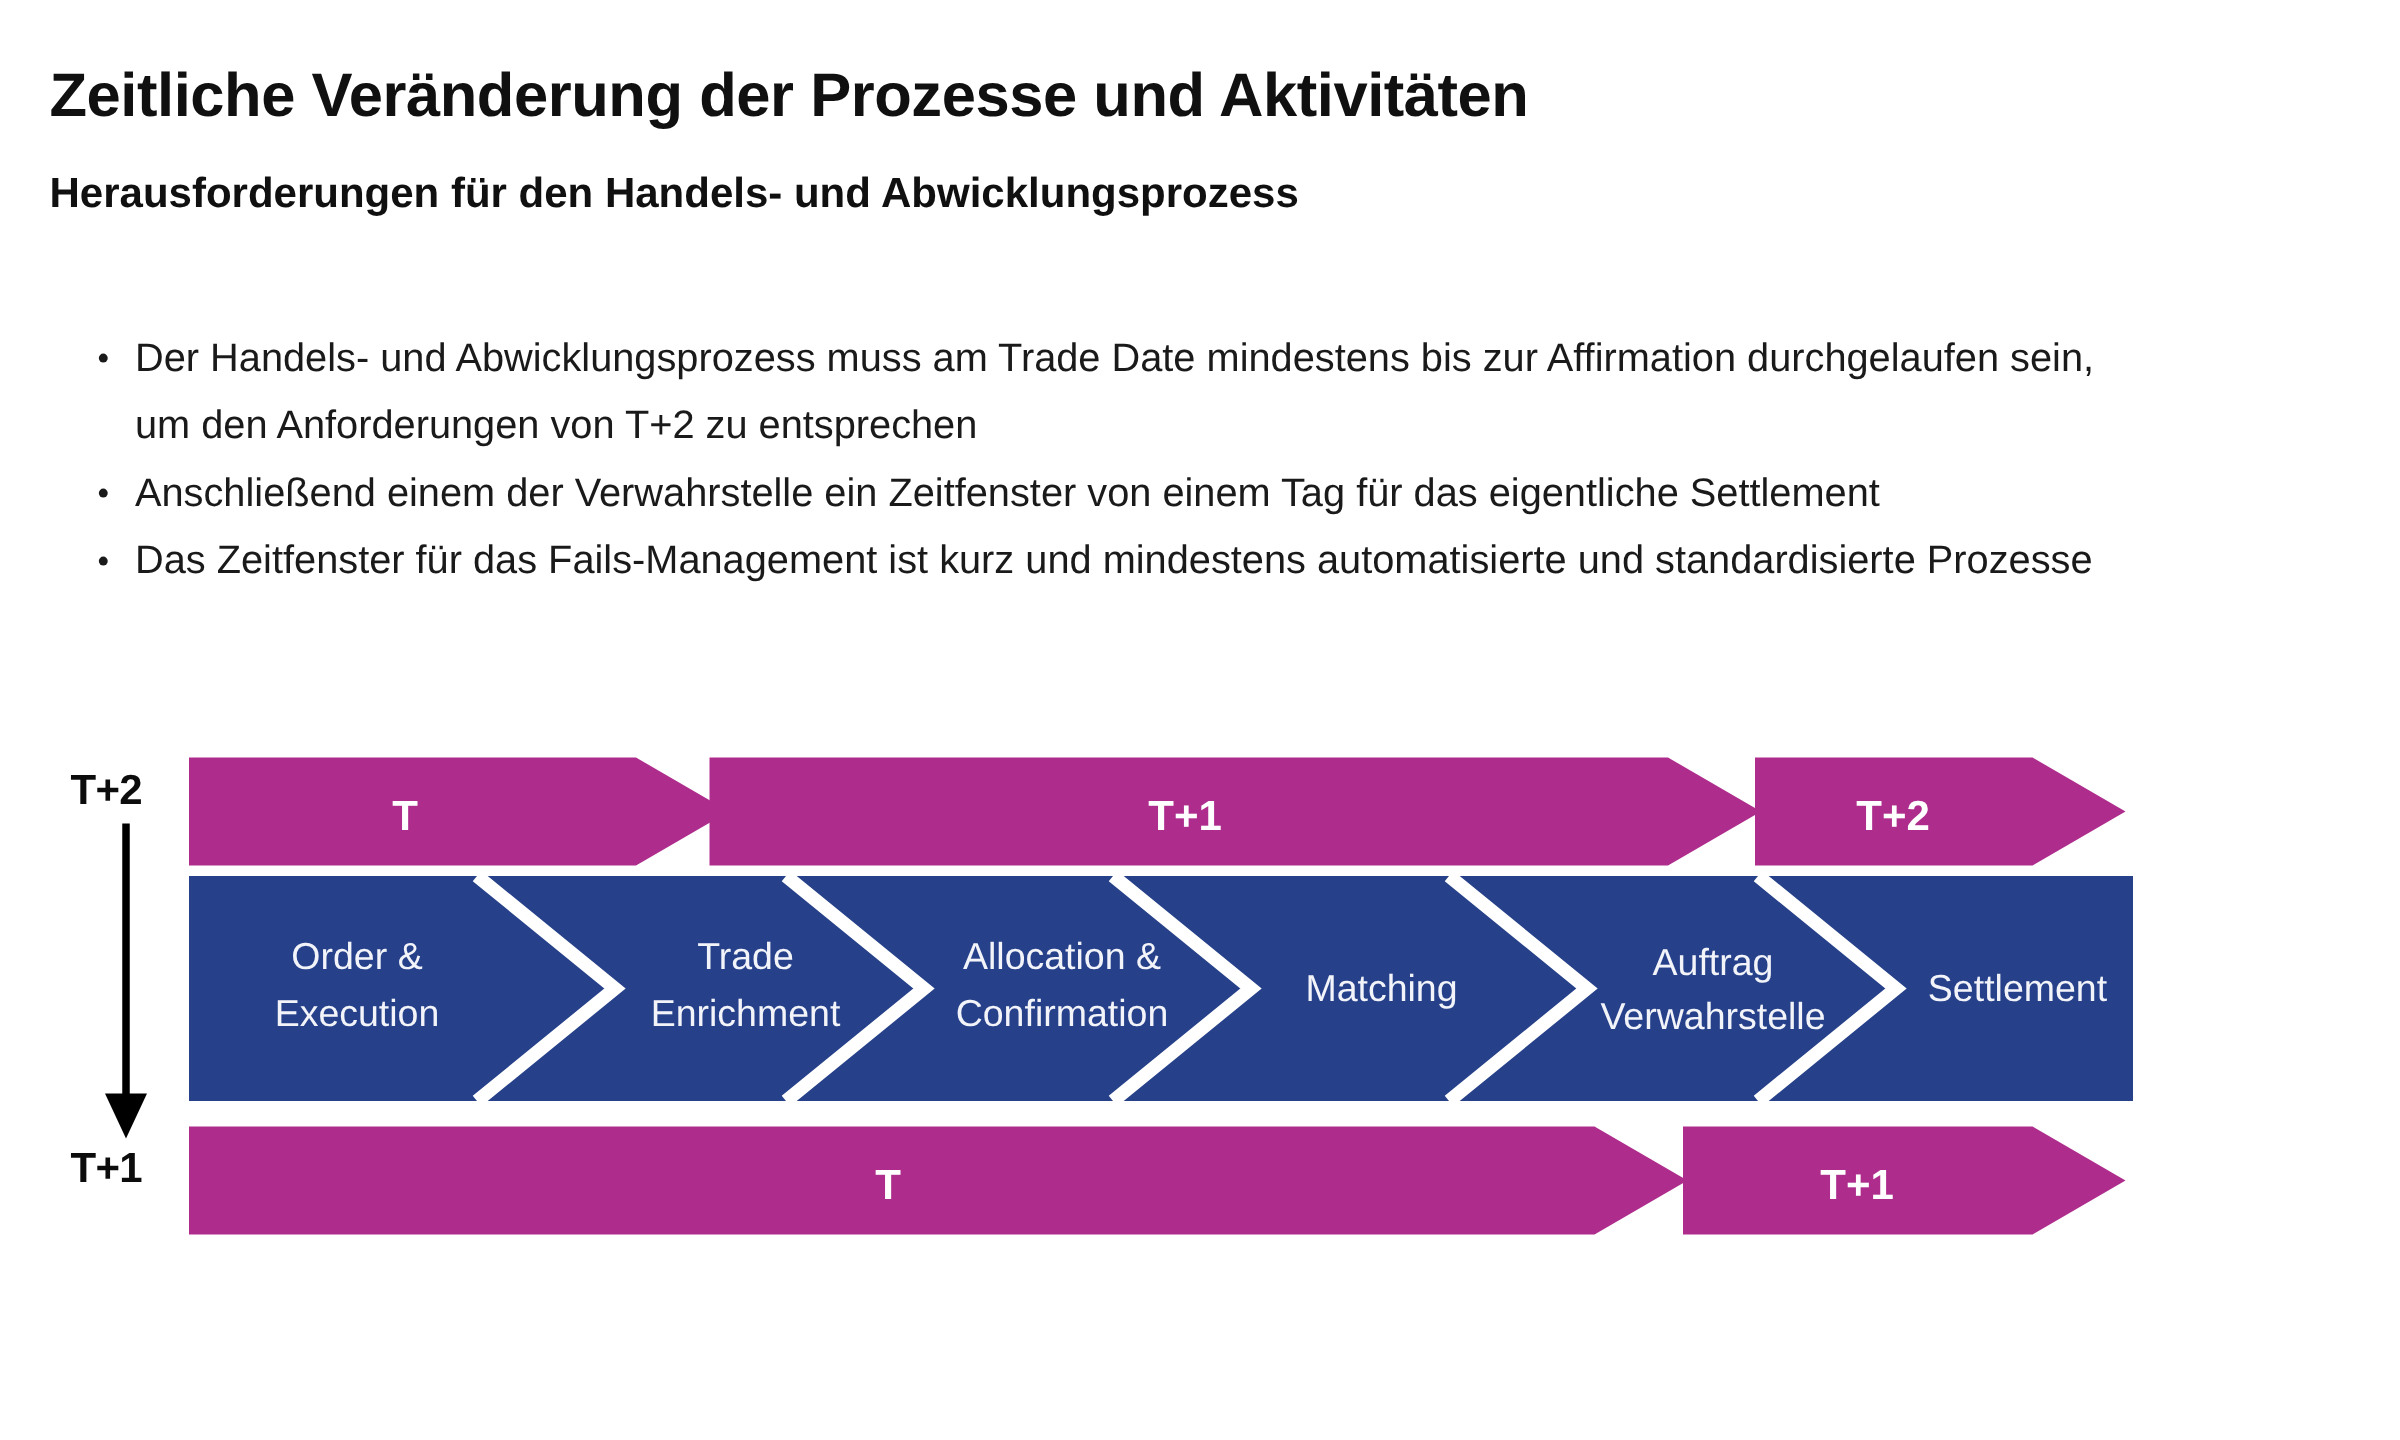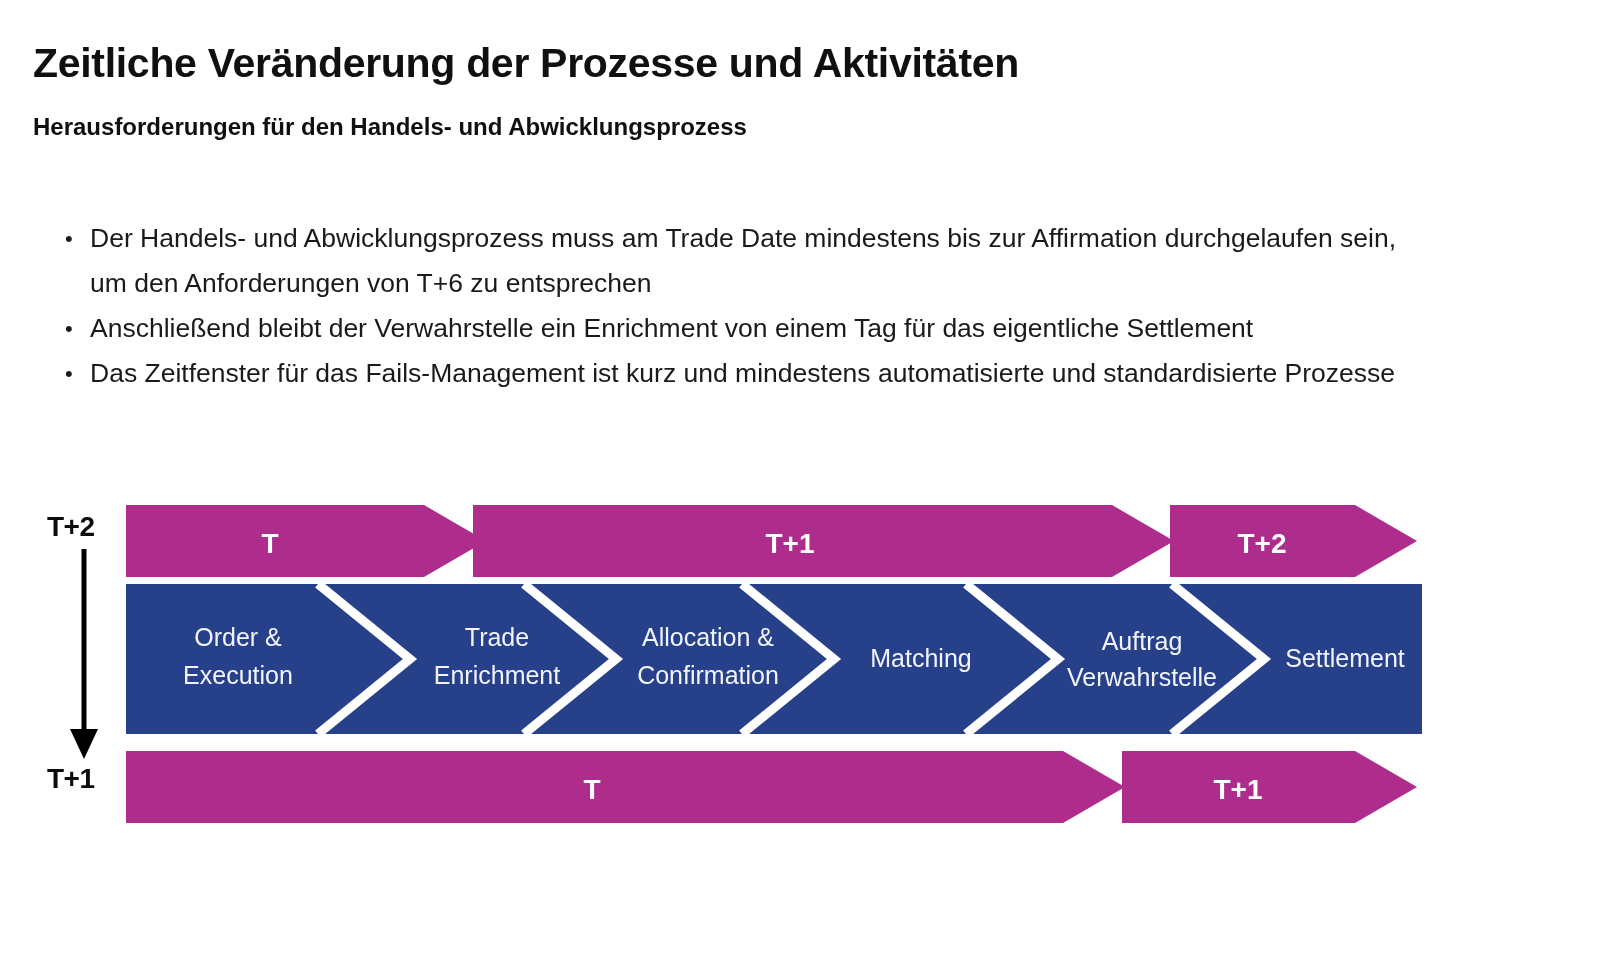--- a/index.html
+++ b/index.html
@@ -31,21 +31,21 @@
     font-size: 41px;
     font-weight: bold;
     letter-spacing: -0.3px;
     color: #101010;
     white-space: nowrap;
   }
   .subtitle {
     position: absolute;
     left: 33px;
     top: 113px;
-    font-size: 24px;
+    font-size: 28px;
     font-weight: bold;
     color: #101010;
     white-space: nowrap;
   }
 
   
   .bullets {
     position: absolute;
     left: 60px;
     top: 216px;
@@ -91,25 +91,25 @@
 <body>
 
 <div class="slide">
 
   <div class="title">Zeitliche Veränderung der Prozesse und Aktivitäten</div>
   <div class="subtitle">Herausforderungen für den Handels- und Abwicklungsprozess</div>
 
   <div class="bullets">
     <div class="bullet">
       <span class="dot">•</span>
-      <span>Der Handels- und Abwicklungsprozess muss am Trade Date mindestens bis zur Affirmation durchgelaufen sein, um den Anforderungen von T+6 zu entsprechen</span>
+      <span>Der Handels- und Abwicklungsprozess muss am Trade Date mindestens bis zur Affirmation durchgelaufen sein, um den Anforderungen von T+2 zu entsprechen</span>
     </div>
     <div class="bullet">
       <span class="dot">•</span>
-      <span>Anschließend bleibt der Verwahrstelle ein Enrichment von einem Tag für das eigentliche Settlement</span>
+      <span>Anschließend einem der Verwahrstelle ein Zeitfenster von einem Tag für das eigentliche Settlement</span>
     </div>
     <div class="bullet">
       <span class="dot">•</span>
       <span>Das Zeitfenster für das Fails-Management ist kurz und mindestens automatisierte und standardisierte Prozesse</span>
     </div>
   </div>
 
   <div class="diagram">
 
     <div class="band-label label-top">T+2</div>

